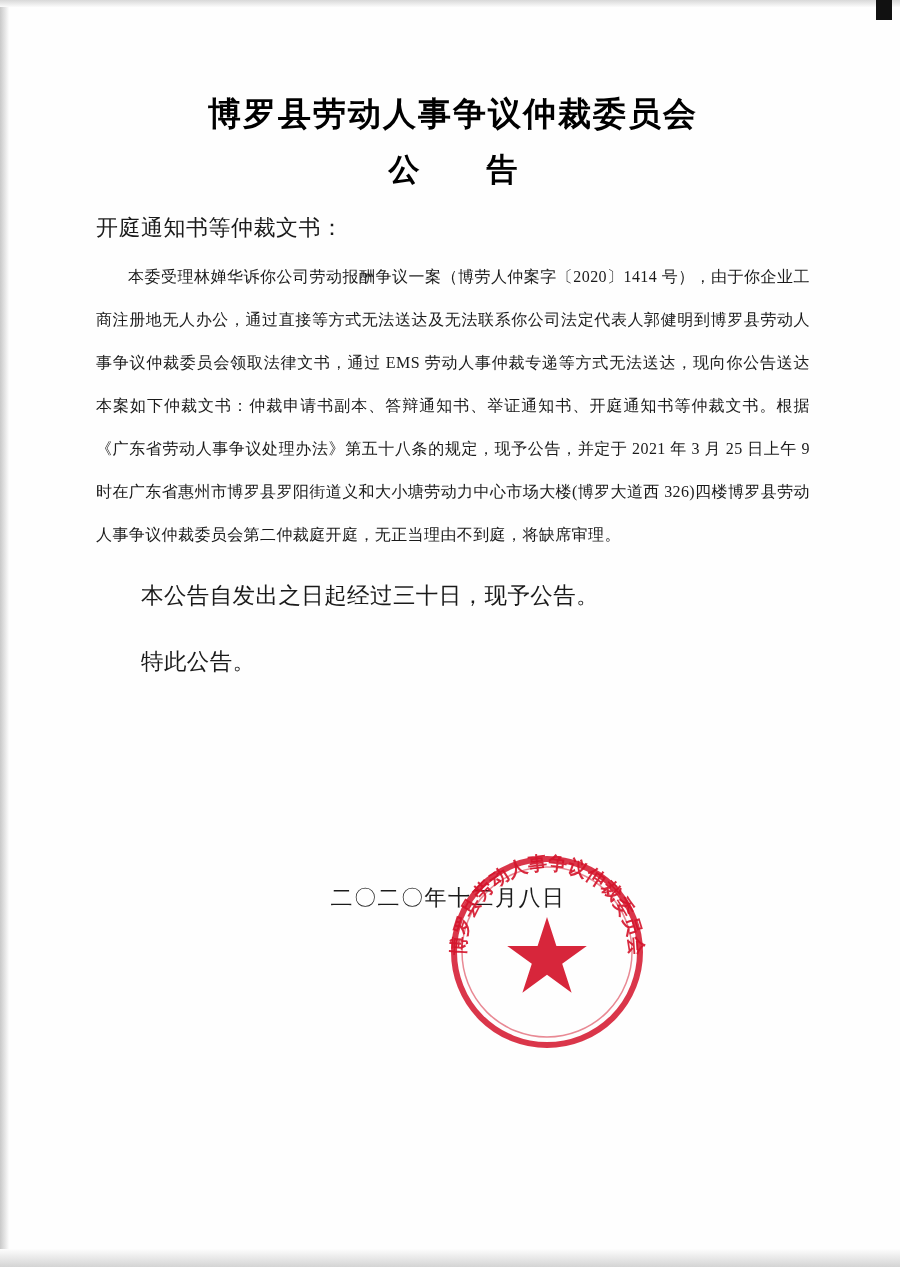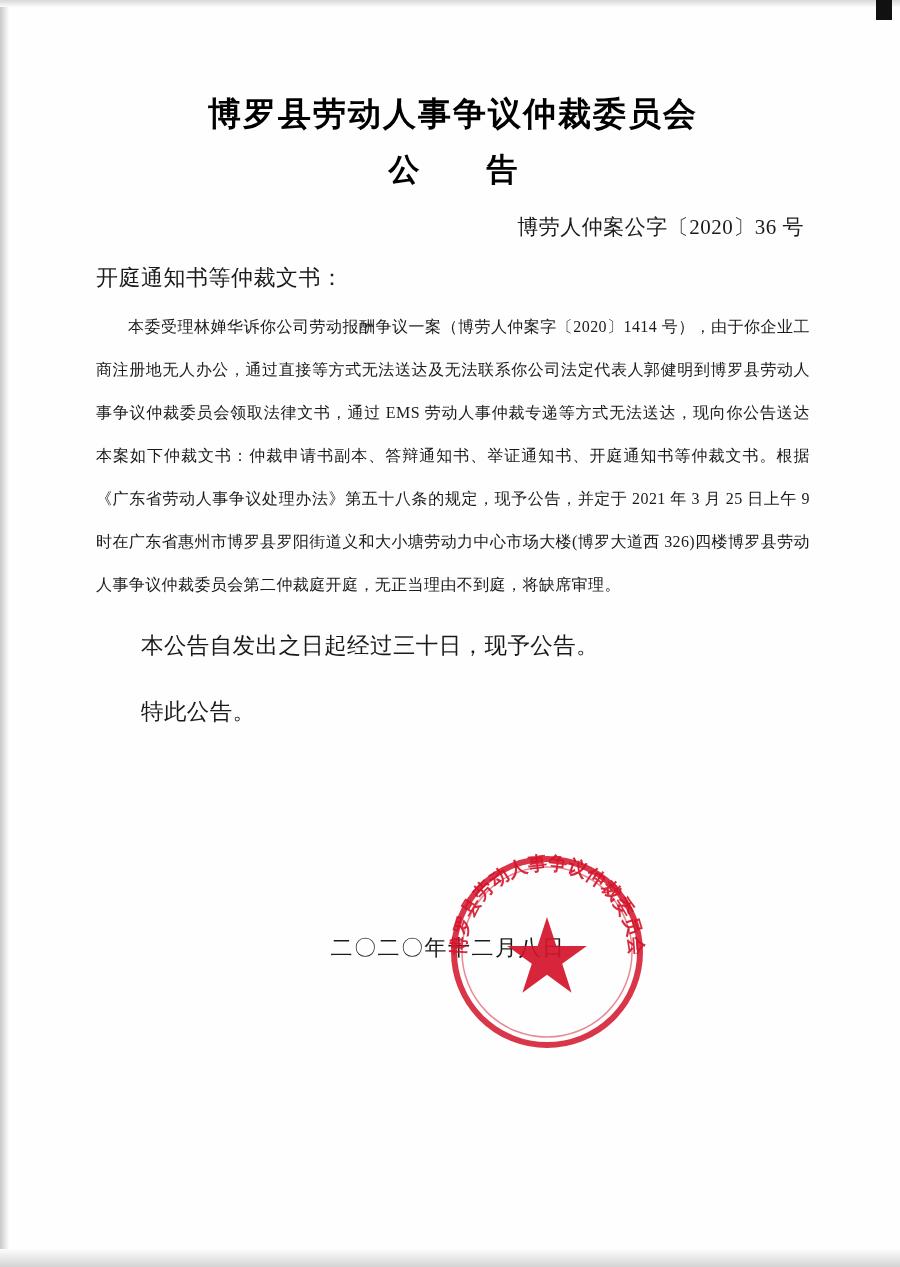--- a/index.html
+++ b/index.html
@@ -137,21 +137,20 @@
   <div class="edge-left"></div>
   <div class="edge-top"></div>
   <div class="edge-bottom"></div>
   <div class="corner-mark"></div>
 </div>
 
 <div class="doc">
 
   <div class="title-main">博罗县劳动人事争议仲裁委员会</div>
   <div class="title-sub">公　告</div>
-  <div class="doc-number">博劳人仲案公字〔2020〕36 号</div>
   <div class="addressee">开庭通知书等仲裁文书：</div>
 
   <p class="para">本委受理林婵华诉你公司劳动报酬争议一案（博劳人仲案字〔2020〕1414 号），由于你企业工商注册地无人办公，通过直接等方式无法送达及无法联系你公司法定代表人郭健明到博罗县劳动人事争议仲裁委员会领取法律文书，通过 EMS 劳动人事仲裁专递等方式无法送达，现向你公告送达本案如下仲裁文书：仲裁申请书副本、答辩通知书、举证通知书、开庭通知书等仲裁文书。根据《广东省劳动人事争议处理办法》第五十八条的规定，现予公告，并定于 2021 年 3 月 25 日上午 9 时在广东省惠州市博罗县罗阳街道义和大小塘劳动力中心市场大楼(博罗大道西 326)四楼博罗县劳动人事争议仲裁委员会第二仲裁庭开庭，无正当理由不到庭，将缺席审理。</p>
   <p class="para-short">本公告自发出之日起经过三十日，现予公告。</p>
   <p class="para-short">特此公告。</p>
 
   <div class="date-line">二〇二〇年十二月八日</div>
 </div>
 
 <div class="seal">

